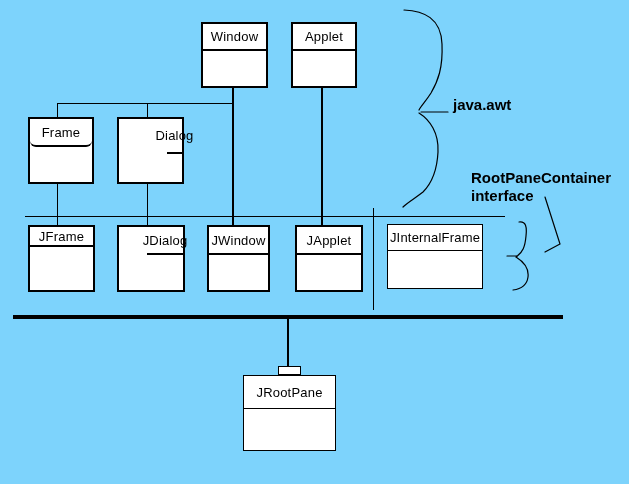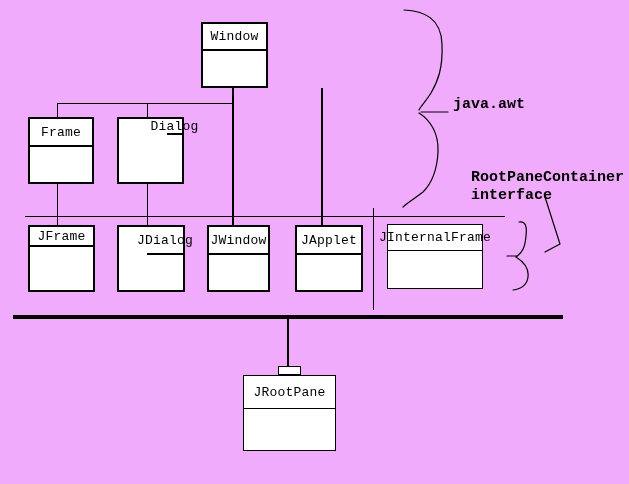--- a/index.html
+++ b/index.html
@@ -1,39 +1,39 @@
 <!DOCTYPE html>
 <html><head>
 <meta charset="utf-8">
 <style>
   html,body{margin:0;padding:0;background:#ffffff;}
   .canvas{
-    position:relative;width:629px;height:484px;background:#f0abfc;
-    font-family:Liberation Mono, monospace;color:#000;overflow:hidden;
+    position:relative;width:629px;height:484px;background:#7dd3fc;
+    font-family:Liberation Sans, sans-serif;color:#000;overflow:hidden;
   }
   
   .box{position:absolute;box-sizing:border-box;background:#fff;}
   .box.thick{border:2px solid #000;}
   .box.thin{border:1px solid #000;}
   .box-title{
     box-sizing:border-box;display:flex;align-items:center;justify-content:center;
     font-size:13px;letter-spacing:0.2px;white-space:nowrap;
   }
   .thick .box-title{border-bottom:2px solid #000;}
   .thin  .box-title{border-bottom:1px solid #000;}
   .box-body{flex:1;}
 
   #b-window{left:201px;top:22px;width:67px;height:66px;}
   #b-window .box-title{height:27px;}
   #b-applet{left:291px;top:22px;width:66px;height:66px;}
   #b-applet .box-title{height:27px;}
   #b-frame{left:28px;top:117px;width:66px;height:67px;}
-  #b-frame .box-title{height:28px;}
+  #b-frame .box-title{height:28px;border-radius:6px;}
   #b-dialog{left:117px;top:117px;width:67px;height:67px;}
-  #b-dialog .box-title{height:16px;margin-left:48px;}
+  #b-dialog .box-title{height:35px;margin-left:48px;}
   #b-jframe{left:28px;top:225px;width:67px;height:67px;}
   #b-jframe .box-title{height:20px;}
   #b-jdialog{left:117px;top:225px;width:68px;height:67px;padding-left:28px;}
   #b-jdialog .box-title{height:28px;}
   #b-jwindow{left:207px;top:225px;width:63px;height:67px;}
   #b-jwindow .box-title{height:28px;}
   #b-japplet{left:295px;top:225px;width:68px;height:67px;}
   #b-japplet .box-title{height:28px;}
   #b-jinternalframe{left:387px;top:224px;width:96px;height:65px;}
   #b-jinternalframe .box-title{height:26px;}
@@ -89,20 +89,24 @@
   <div class="ln" id="ln-row"></div>
   <div class="ln" id="ln-sep"></div>
   <div class="ln" id="bar"></div>
   <div class="ln" id="ln-rootpane-v"></div>
   <div id="conn-rect"></div>
 
   <div class="box thick" id="b-window">
     <div class="box-title">Window</div>
     <div class="box-body"></div>
   </div>
+  <div class="box thick" id="b-applet">
+    <div class="box-title">Applet</div>
+    <div class="box-body"></div>
+  </div>
   <div class="box thick" id="b-frame">
     <div class="box-title">Frame</div>
     <div class="box-body"></div>
   </div>
   <div class="box thick" id="b-dialog">
     <div class="box-title">Dialog</div>
     <div class="box-body"></div>
   </div>
   <div class="box thick" id="b-jframe">
     <div class="box-title">JFrame</div>

